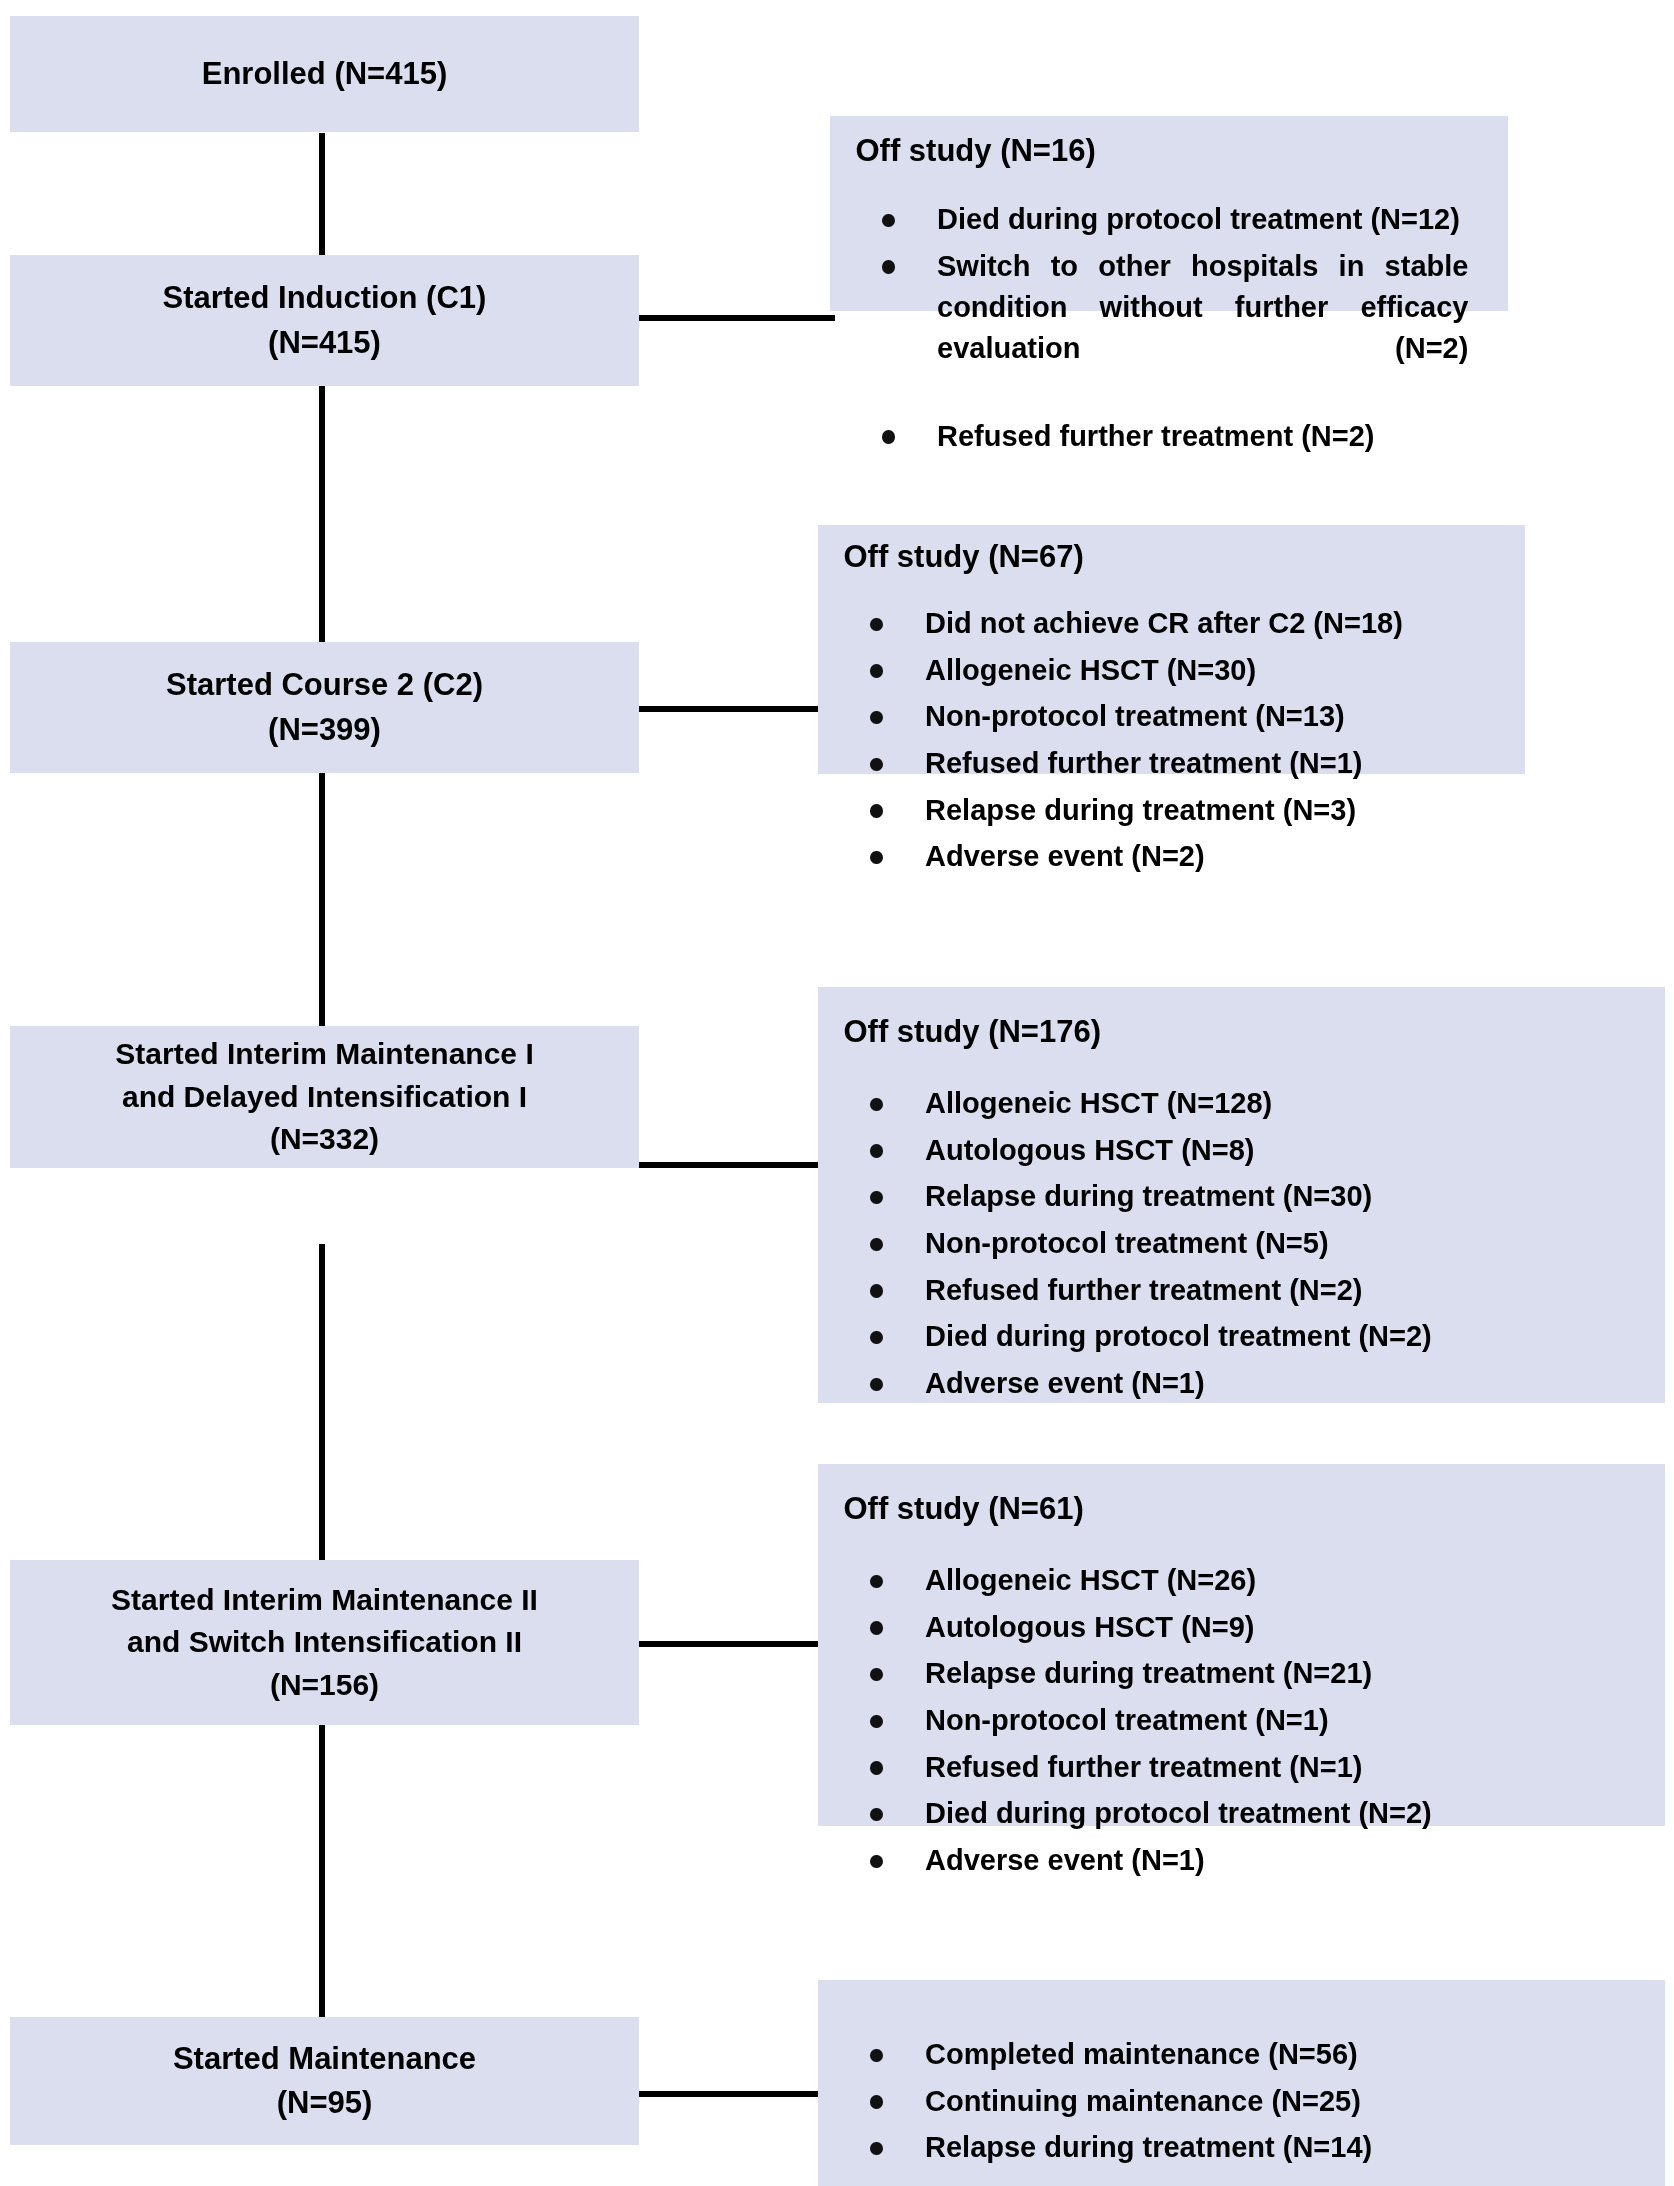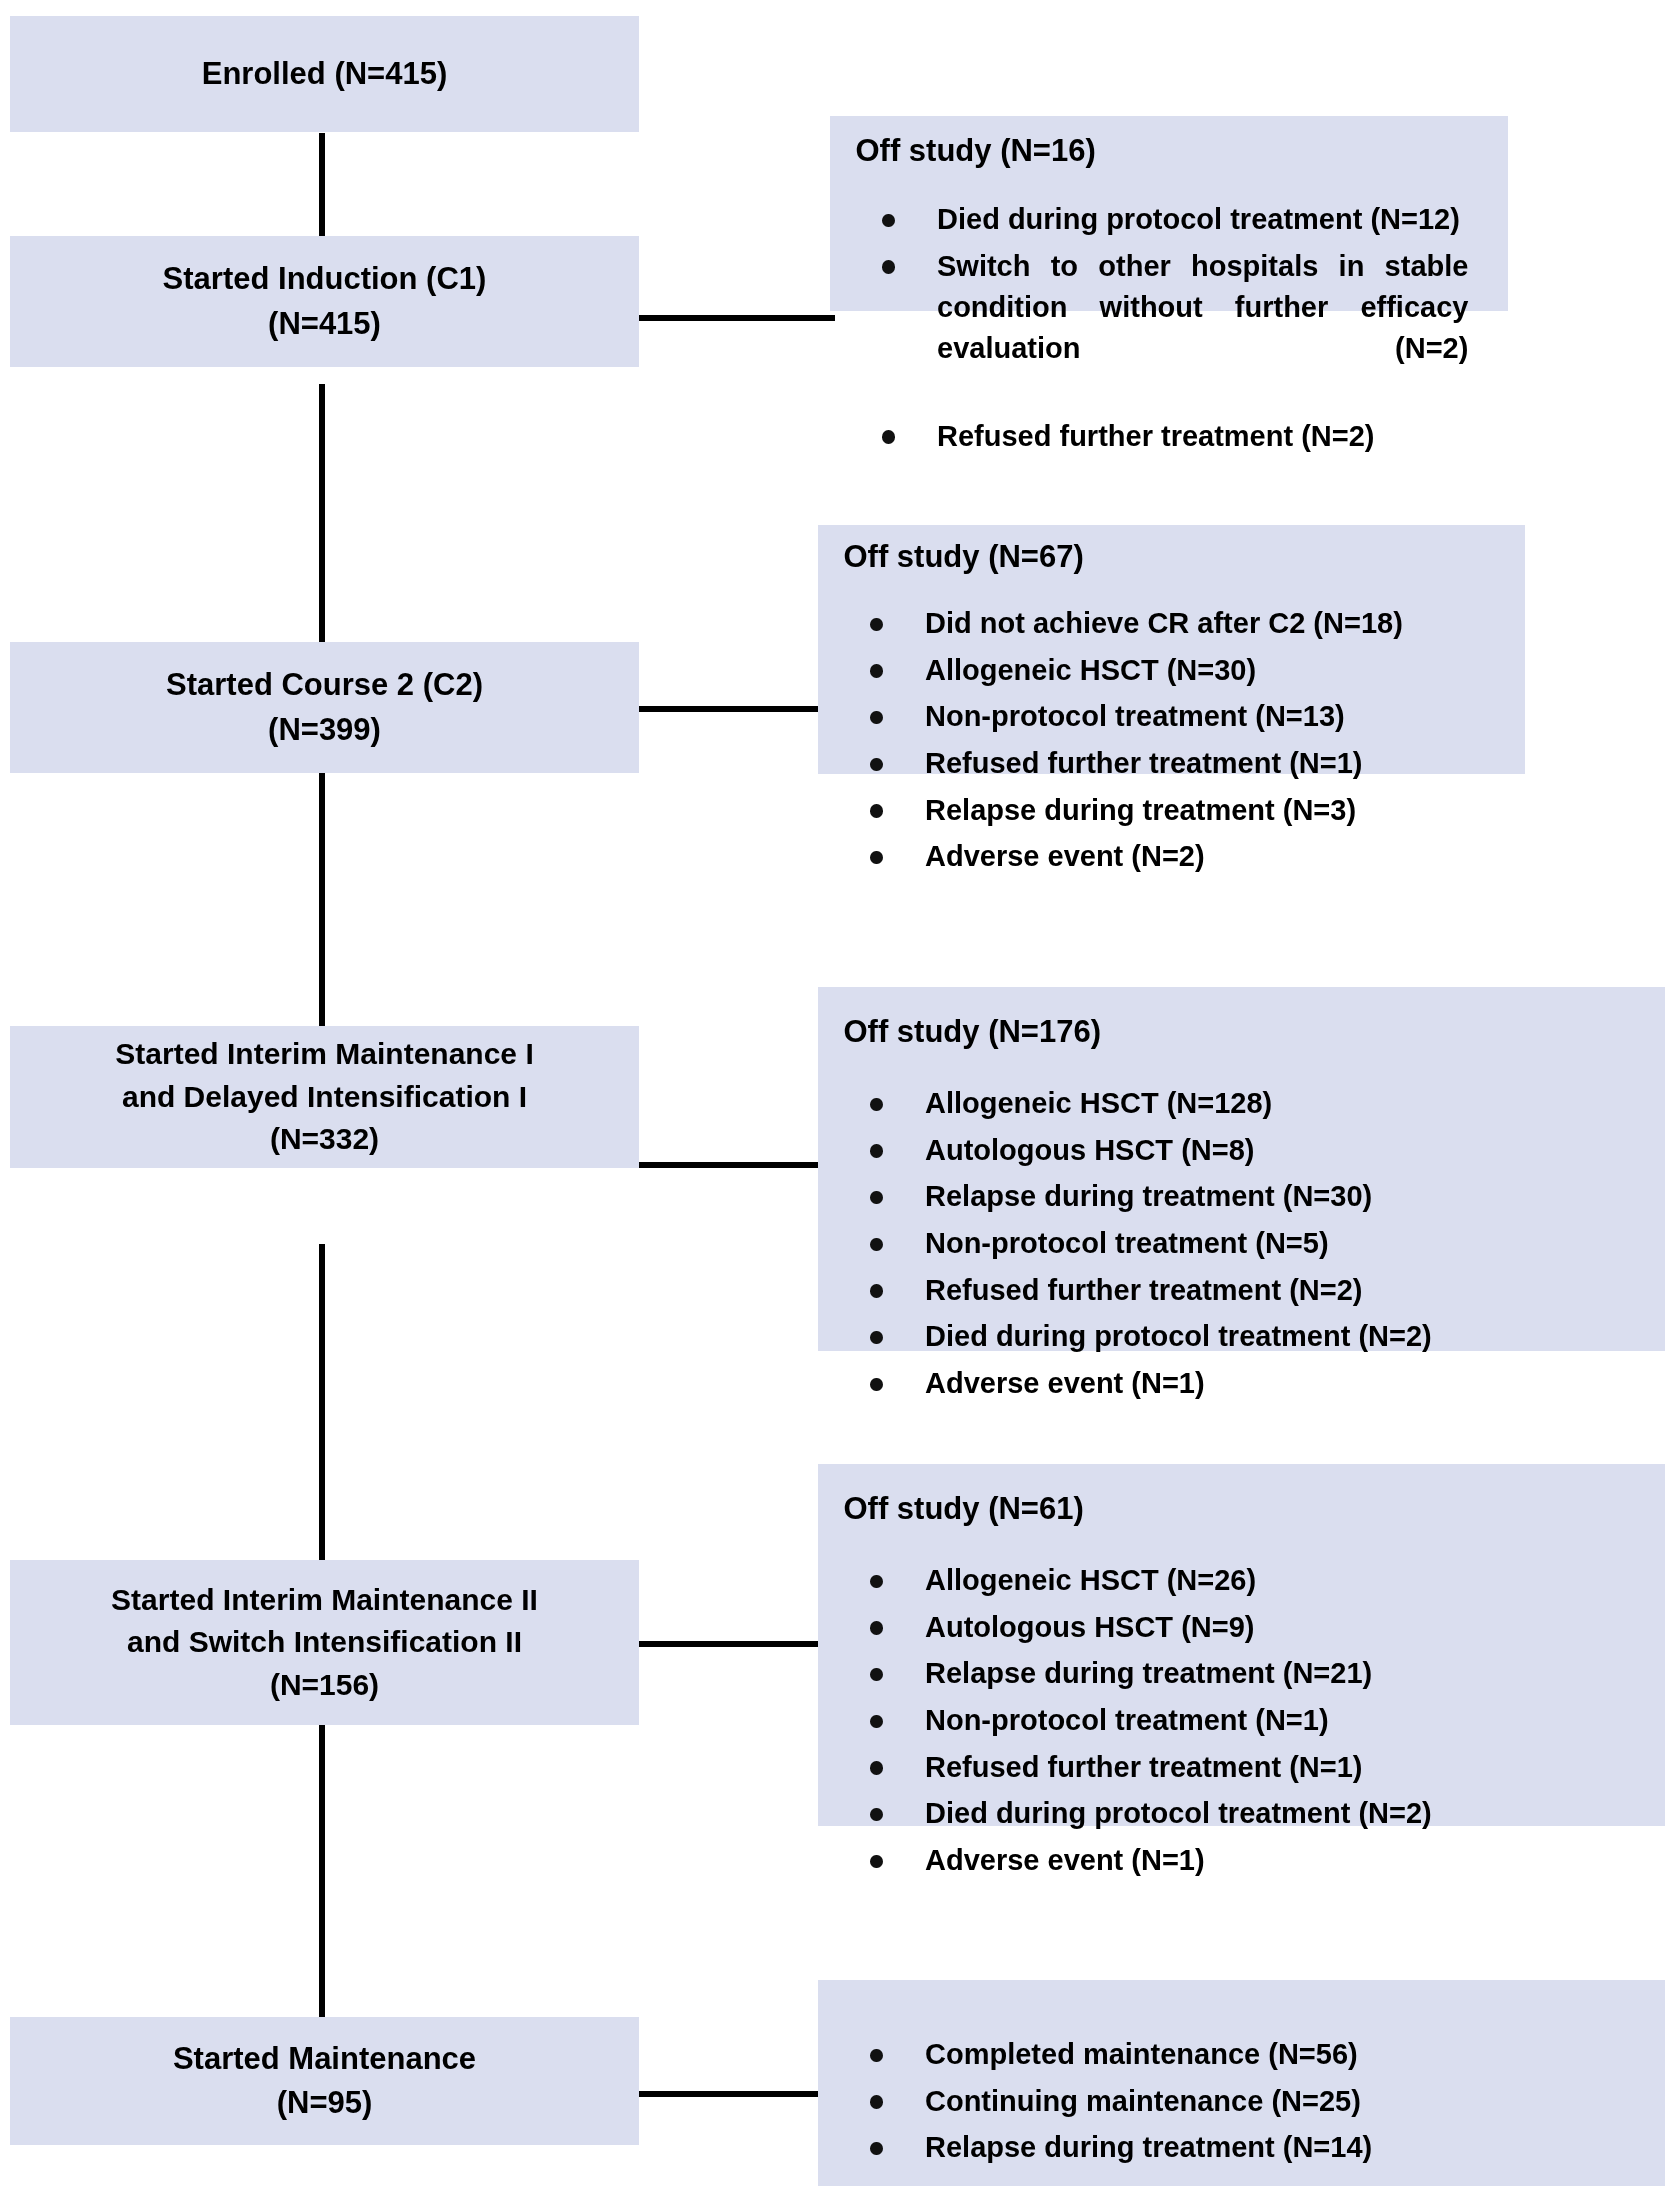--- a/index.html
+++ b/index.html
@@ -111,21 +111,21 @@
   <div class="hline" style="left:639px; top:315px; width:196px;"></div>
   <div class="hline" style="left:639px; top:706px; width:196px;"></div>
   <div class="hline" style="left:639px; top:1162px; width:196px;"></div>
   <div class="hline" style="left:639px; top:1641px; width:196px;"></div>
   <div class="hline" style="left:639px; top:2091px; width:196px;"></div>
 
   <div class="box stage-box" style="left:10px; top:16.4px; width:629px; height:116px;">
     <span class="stage-line">Enrolled (N=415)</span>
   </div>
 
-  <div class="box stage-box" style="left:10px; top:236px; width:629px; height:131px;">
+  <div class="box stage-box" style="left:10px; top:255px; width:629px; height:131px;">
     <span class="stage-line">Started Induction (C1)</span>
     <span class="stage-line">(N=415)</span>
   </div>
 
   <div class="box stage-box" style="left:10px; top:642px; width:629px; height:131px;">
     <span class="stage-line">Started Course 2 (C2)</span>
     <span class="stage-line">(N=399)</span>
   </div>
 
   <div class="box stage-box" style="left:10px; top:1026px; width:629px; height:142px; font-size:30px;">
@@ -186,21 +186,21 @@
         <span class="bullet-dot"></span>
         <span class="bullet-text">Relapse during treatment (N=3)</span>
       </li>
       <li class="bullet-item">
         <span class="bullet-dot"></span>
         <span class="bullet-text">Adverse event (N=2)</span>
       </li>
     </ul>
   </div>
 
-  <div class="box offstudy-box" style="left:818px; top:987px; width:847px; height:364px;">
+  <div class="box offstudy-box" style="left:818px; top:987px; width:847px; height:416px;">
     <div class="offstudy-title" style="left:25.5px; top:25.5px;">Off study (N=176)</div>
     <ul class="bullet-list" style="top:80px;">
       <li class="bullet-item">
         <span class="bullet-dot"></span>
         <span class="bullet-text">Allogeneic HSCT (N=128)</span>
       </li>
       <li class="bullet-item">
         <span class="bullet-dot"></span>
         <span class="bullet-text">Autologous HSCT (N=8)</span>
       </li>

